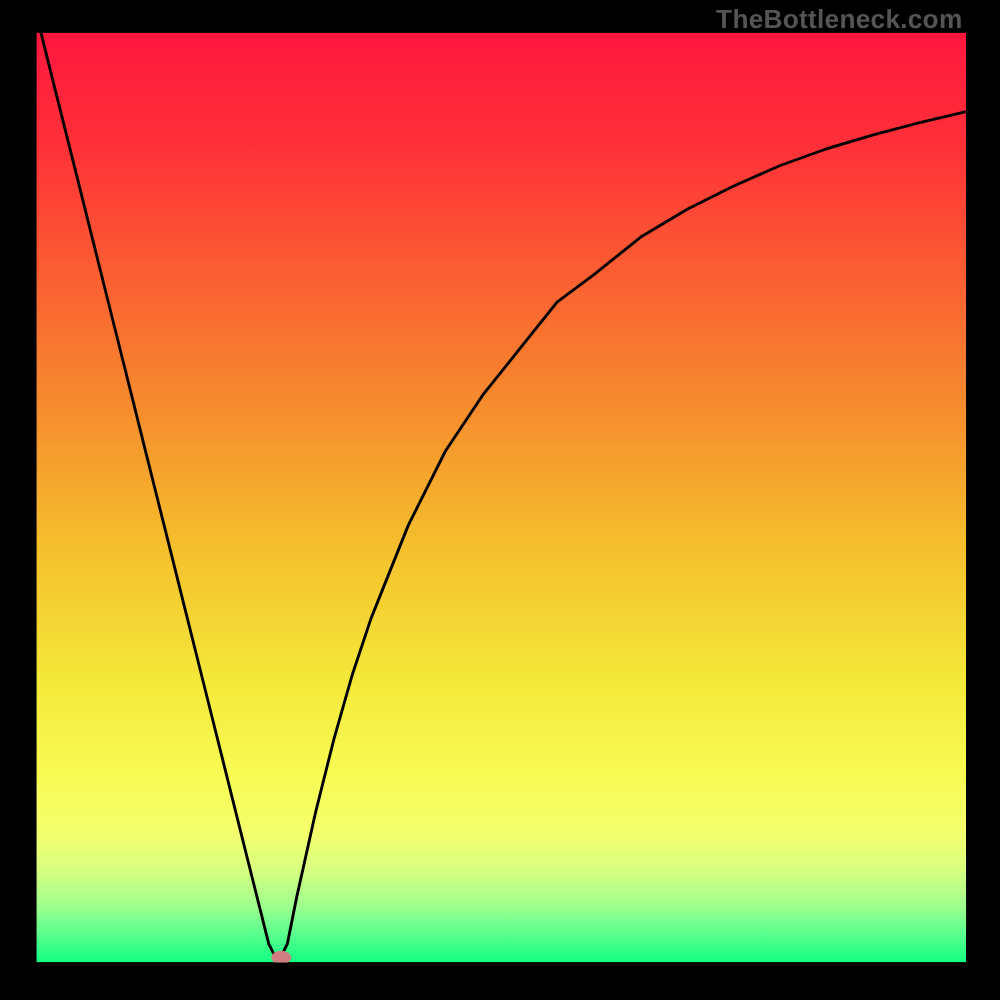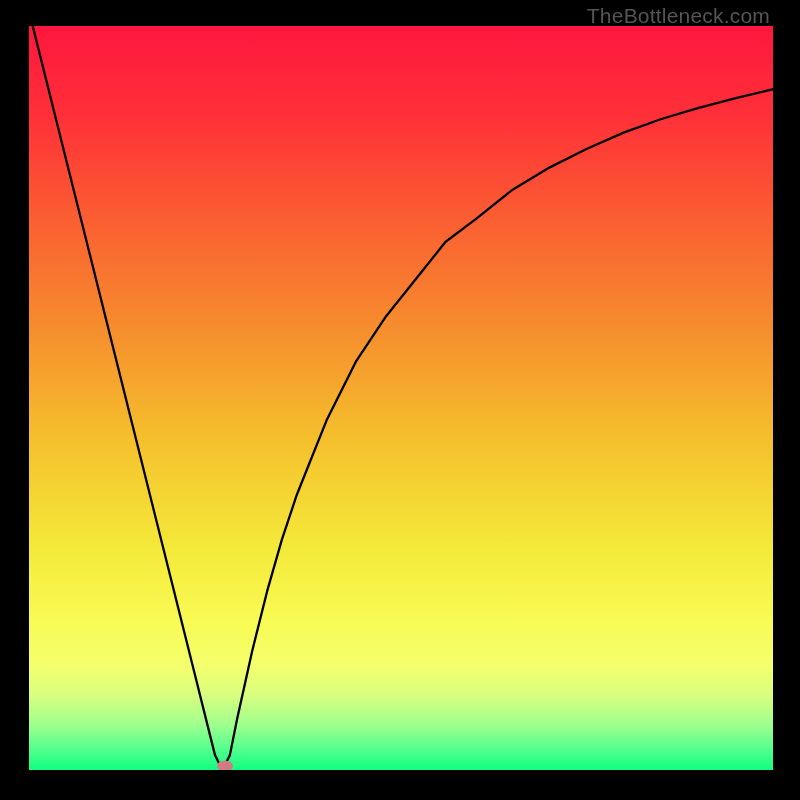--- a/index.html
+++ b/index.html
@@ -23,21 +23,21 @@
     width: 744px;
     height: 744px;
     overflow: hidden;
   }
   .watermark {
     position: absolute;
     top: 4px;
     right: 30px;
     color: #555;
     font-size: 21px;
-    font-weight: 400;
+    font-weight: 700;
     letter-spacing: 0.2px;
     font-family: Arial, Helvetica, sans-serif;
     z-index: 5;
   }
   .gradient-bg {
     position: absolute;
     left: 0; top: 0; width: 100%; height: 100%;
     z-index: 1;
   }
   .curve-layer {

